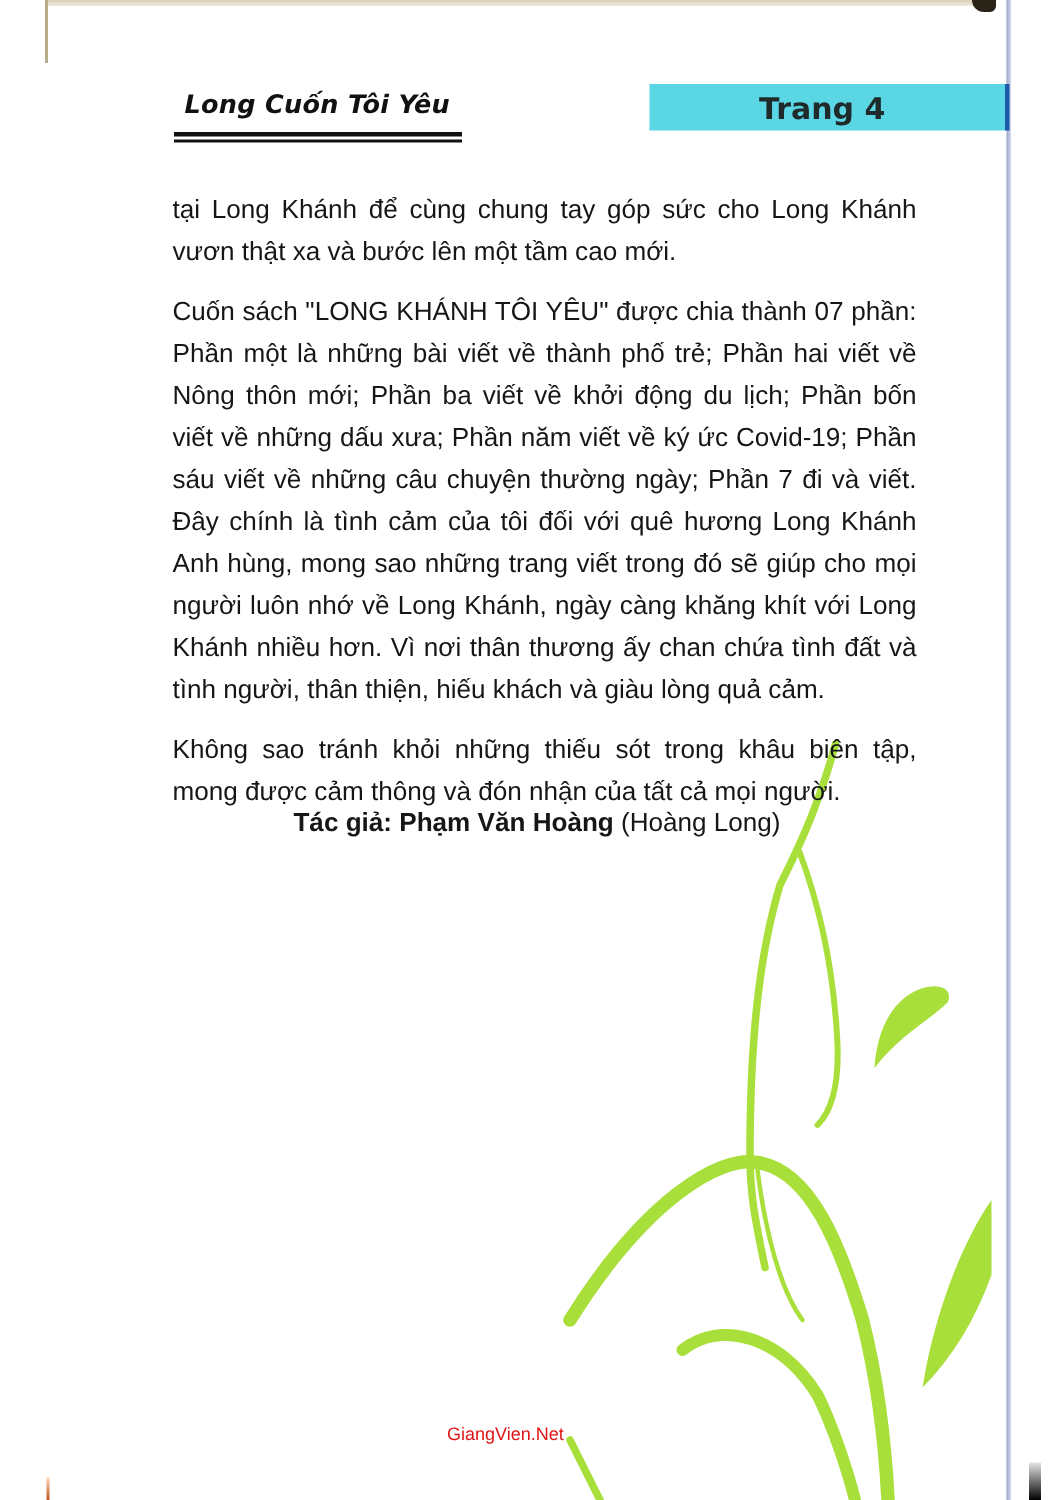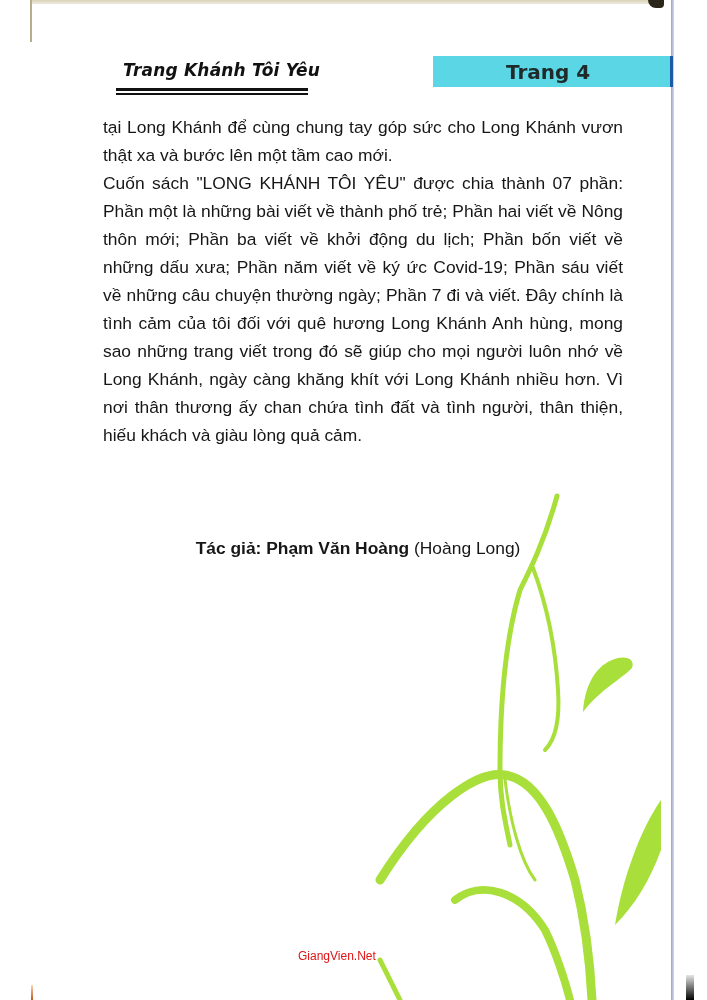--- a/index.html
+++ b/index.html
@@ -59,21 +59,21 @@
     color: #1f2a2a;
   }
 
   .vine { position: absolute; left: 0; top: 0; width: 707px; height: 1000px; pointer-events: none; }
 
   .body-text {
     position: absolute; left: 103px; top: 113px; width: 520px;
     font-size: 17.4px; line-height: 28px; text-align: justify;
     color: #161616;
   }
-  .body-text p { margin: 0; }
+  .body-text p { margin: 12px; }
   .body-text .it { }
 
   .author {
     position: absolute; left: 0; top: 538px; width: 706px; text-align: center;
     font-size: 17.4px; color: #161616;
   }
   .author .padl { padding-left: 10px; }
   .author b { font-weight: bold; }
 
   .watermark {
@@ -97,27 +97,28 @@
     <path d="M533 568 C545 600 555 640 558 690 C560 720 555 740 545 750" stroke-width="4"></path>
     <path d="M380 880 C430 800 480 770 505 775 C540 780 560 830 575 880 C585 920 590 960 592 1000" stroke-width="9"></path>
     <path d="M505 780 C510 820 520 860 535 880" stroke-width="3"></path>
     <path d="M455 900 C480 880 520 890 545 930 C555 950 565 980 570 1000" stroke-width="8"></path>
     <path d="M380 960 C390 980 395 990 400 1000" stroke-width="5"></path>
   </g>
   <path d="M583 712 C585 680 600 662 618 658 C628 656 635 660 632 668 C620 680 600 690 583 712 Z" fill="#a8df3a"></path>
   <path d="M615 925 C622 880 640 830 661 800 L661 850 C650 880 635 905 615 925 Z" fill="#a8df3a"></path>
 </svg>
 
-<div class="header-title">Trang Khánh Tôi Yêu</div>
+<div class="header-title">Long Cuốn Tôi Yêu</div>
 <div class="header-rule"></div>
 <div class="page-band"></div>
 <div class="page-label">Trang 4</div>
 
 <div class="body-text">
   <p>tại Long Khánh để cùng chung tay góp sức cho Long Khánh vươn thật xa và bước lên một tầm cao mới.</p>
   <p><span>Cuốn sách "LONG KHÁNH TÔI YÊU" được chia thành 07 phần: </span><span class="it">Phần một là những bài viết về thành phố trẻ; Phần hai viết về Nông thôn mới; Phần ba viết về khởi động du lịch; Phần bốn viết về những dấu xưa; Phần năm viết về ký ức Covid-19; Phần sáu viết về những câu chuyện thường ngày; Phần 7 đi và viết.</span><span> Đây chính là tình cảm của tôi đối với quê hương Long Khánh Anh hùng, mong sao những trang viết trong đó sẽ giúp cho mọi người luôn nhớ về Long Khánh, ngày càng khăng khít với Long Khánh nhiều hơn. Vì nơi thân thương ấy chan chứa tình đất và tình người, thân thiện, hiếu khách và giàu lòng quả cảm.</span></p>
+  <p>Không sao tránh khỏi những thiếu sót trong khâu biên tập, mong được cảm thông và đón nhận của tất cả mọi người.</p>
 </div>
 
 <div class="author">
   <span class="padl"></span><b>Tác giả: Phạm Văn Hoàng</b><span> (Hoàng Long)</span>
 </div>
 
 <div class="watermark">GiangVien.Net</div>
 
 </body></html>

